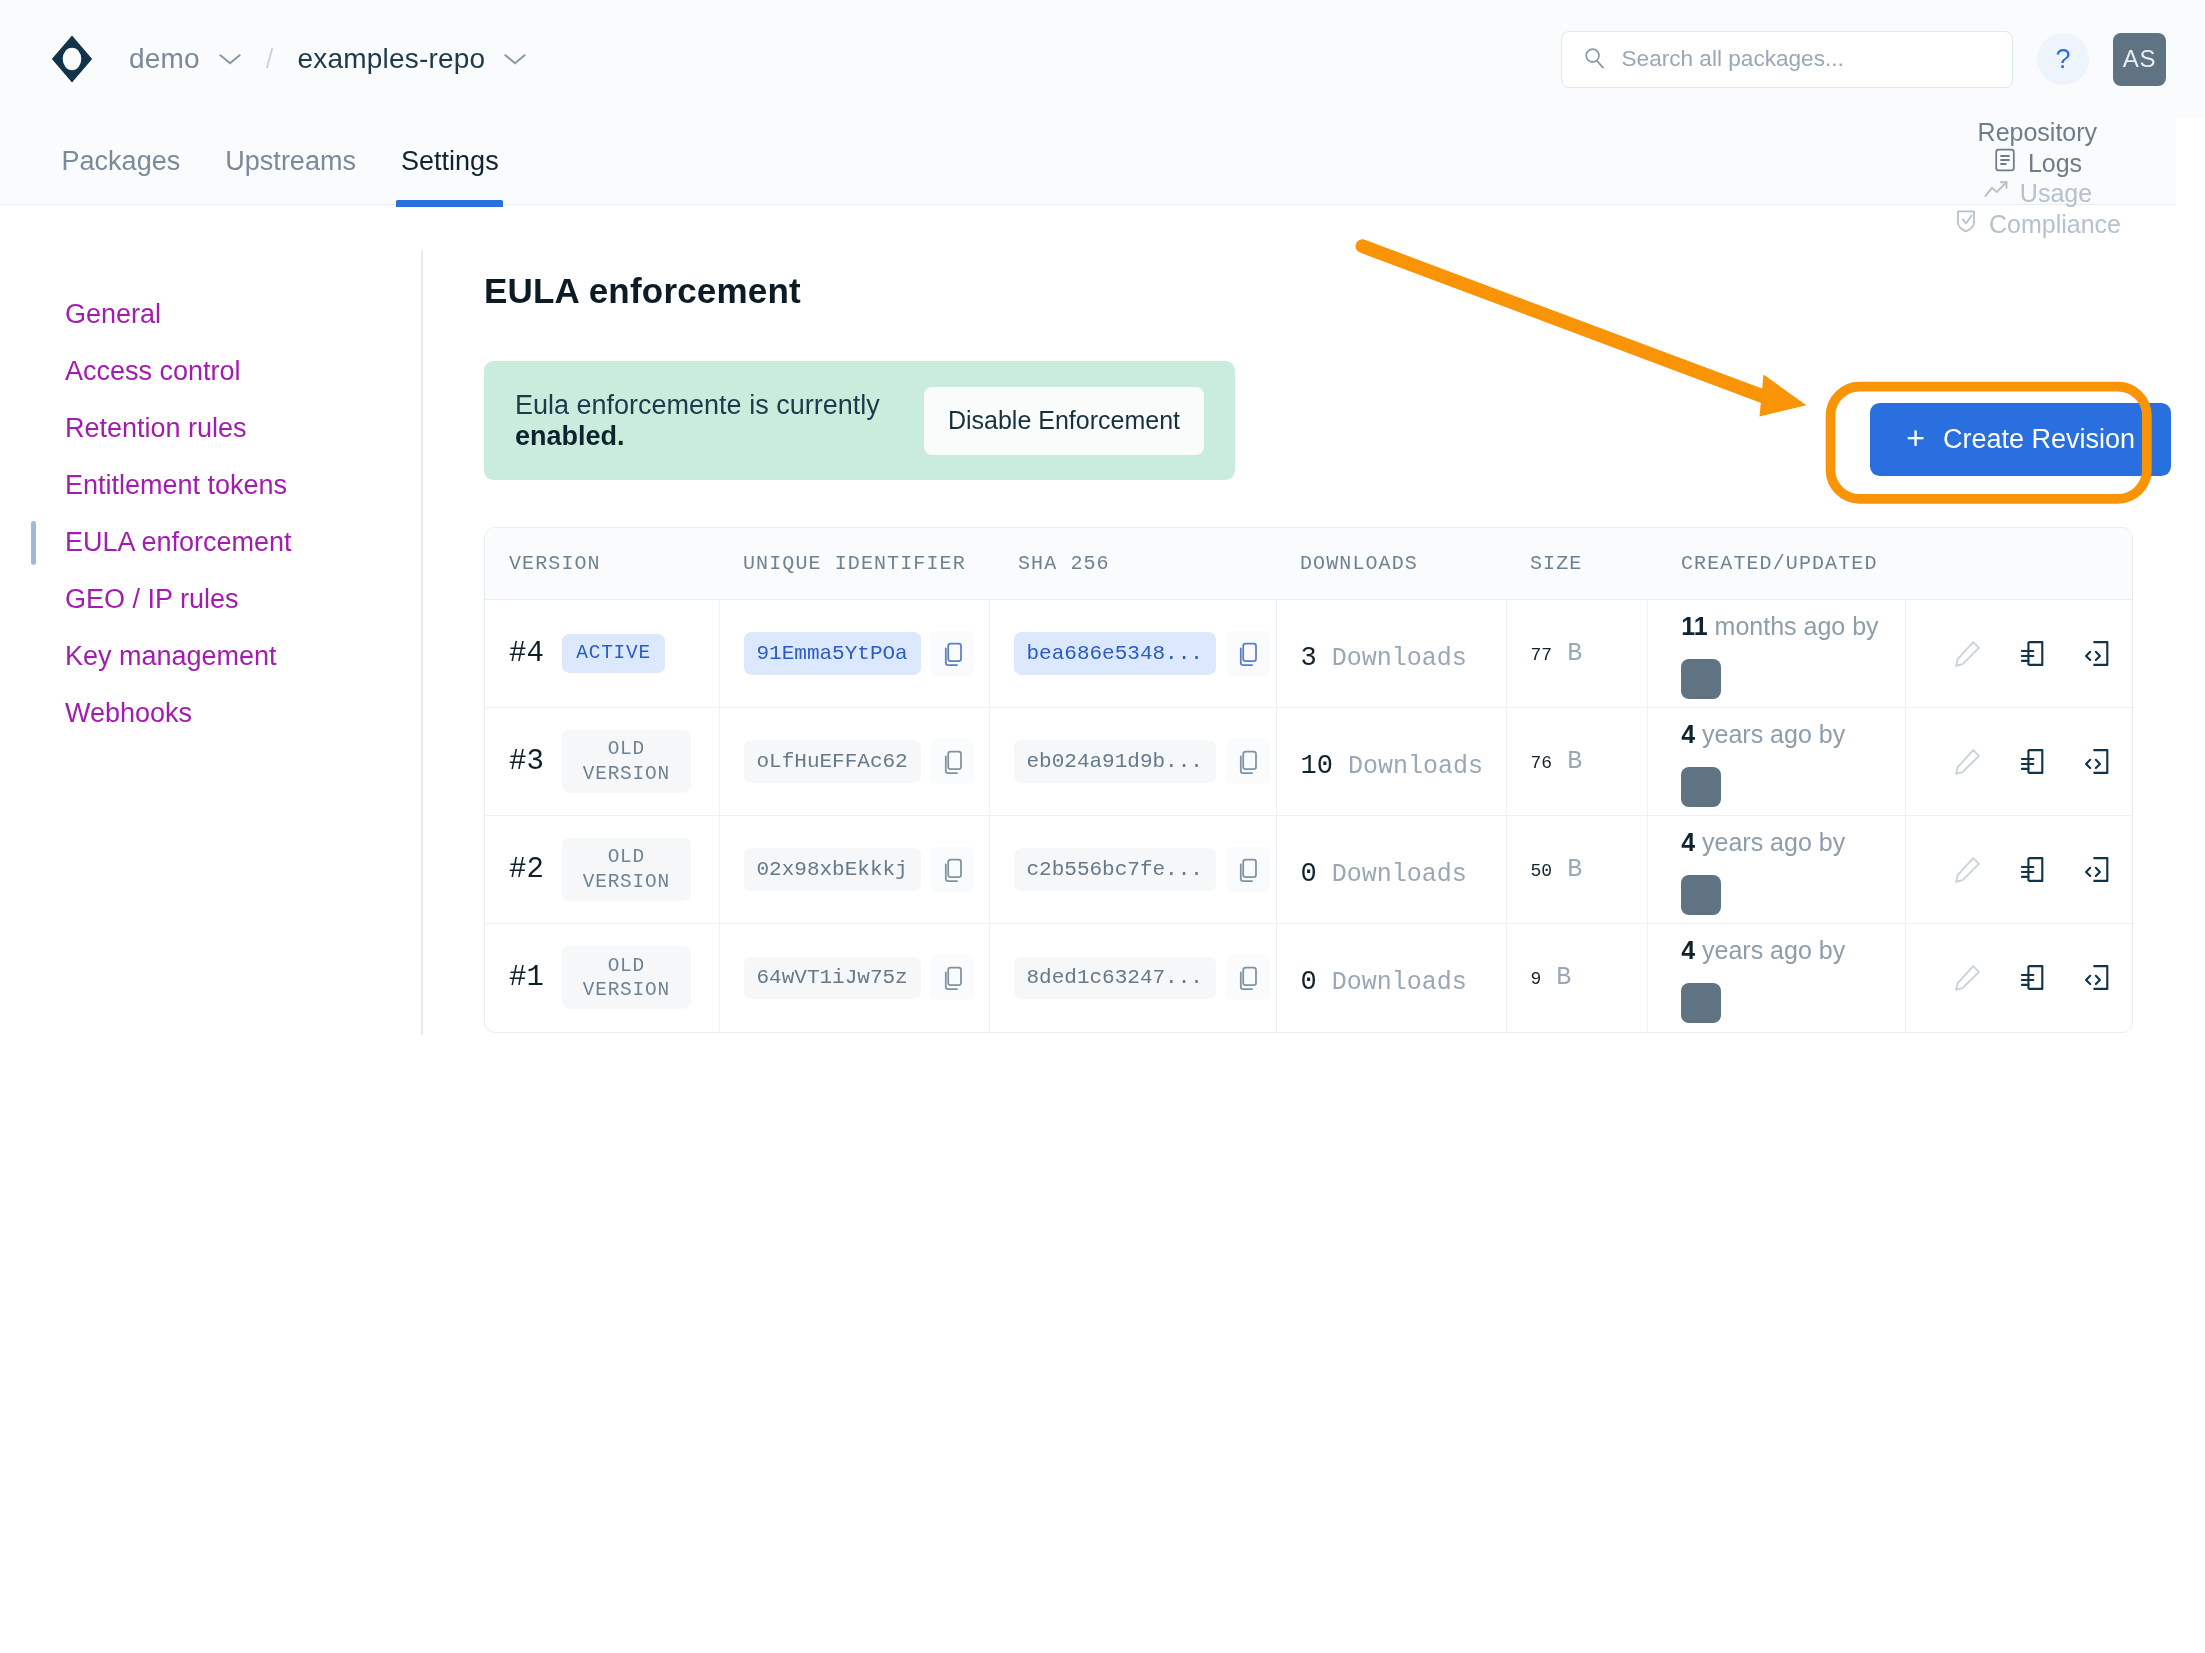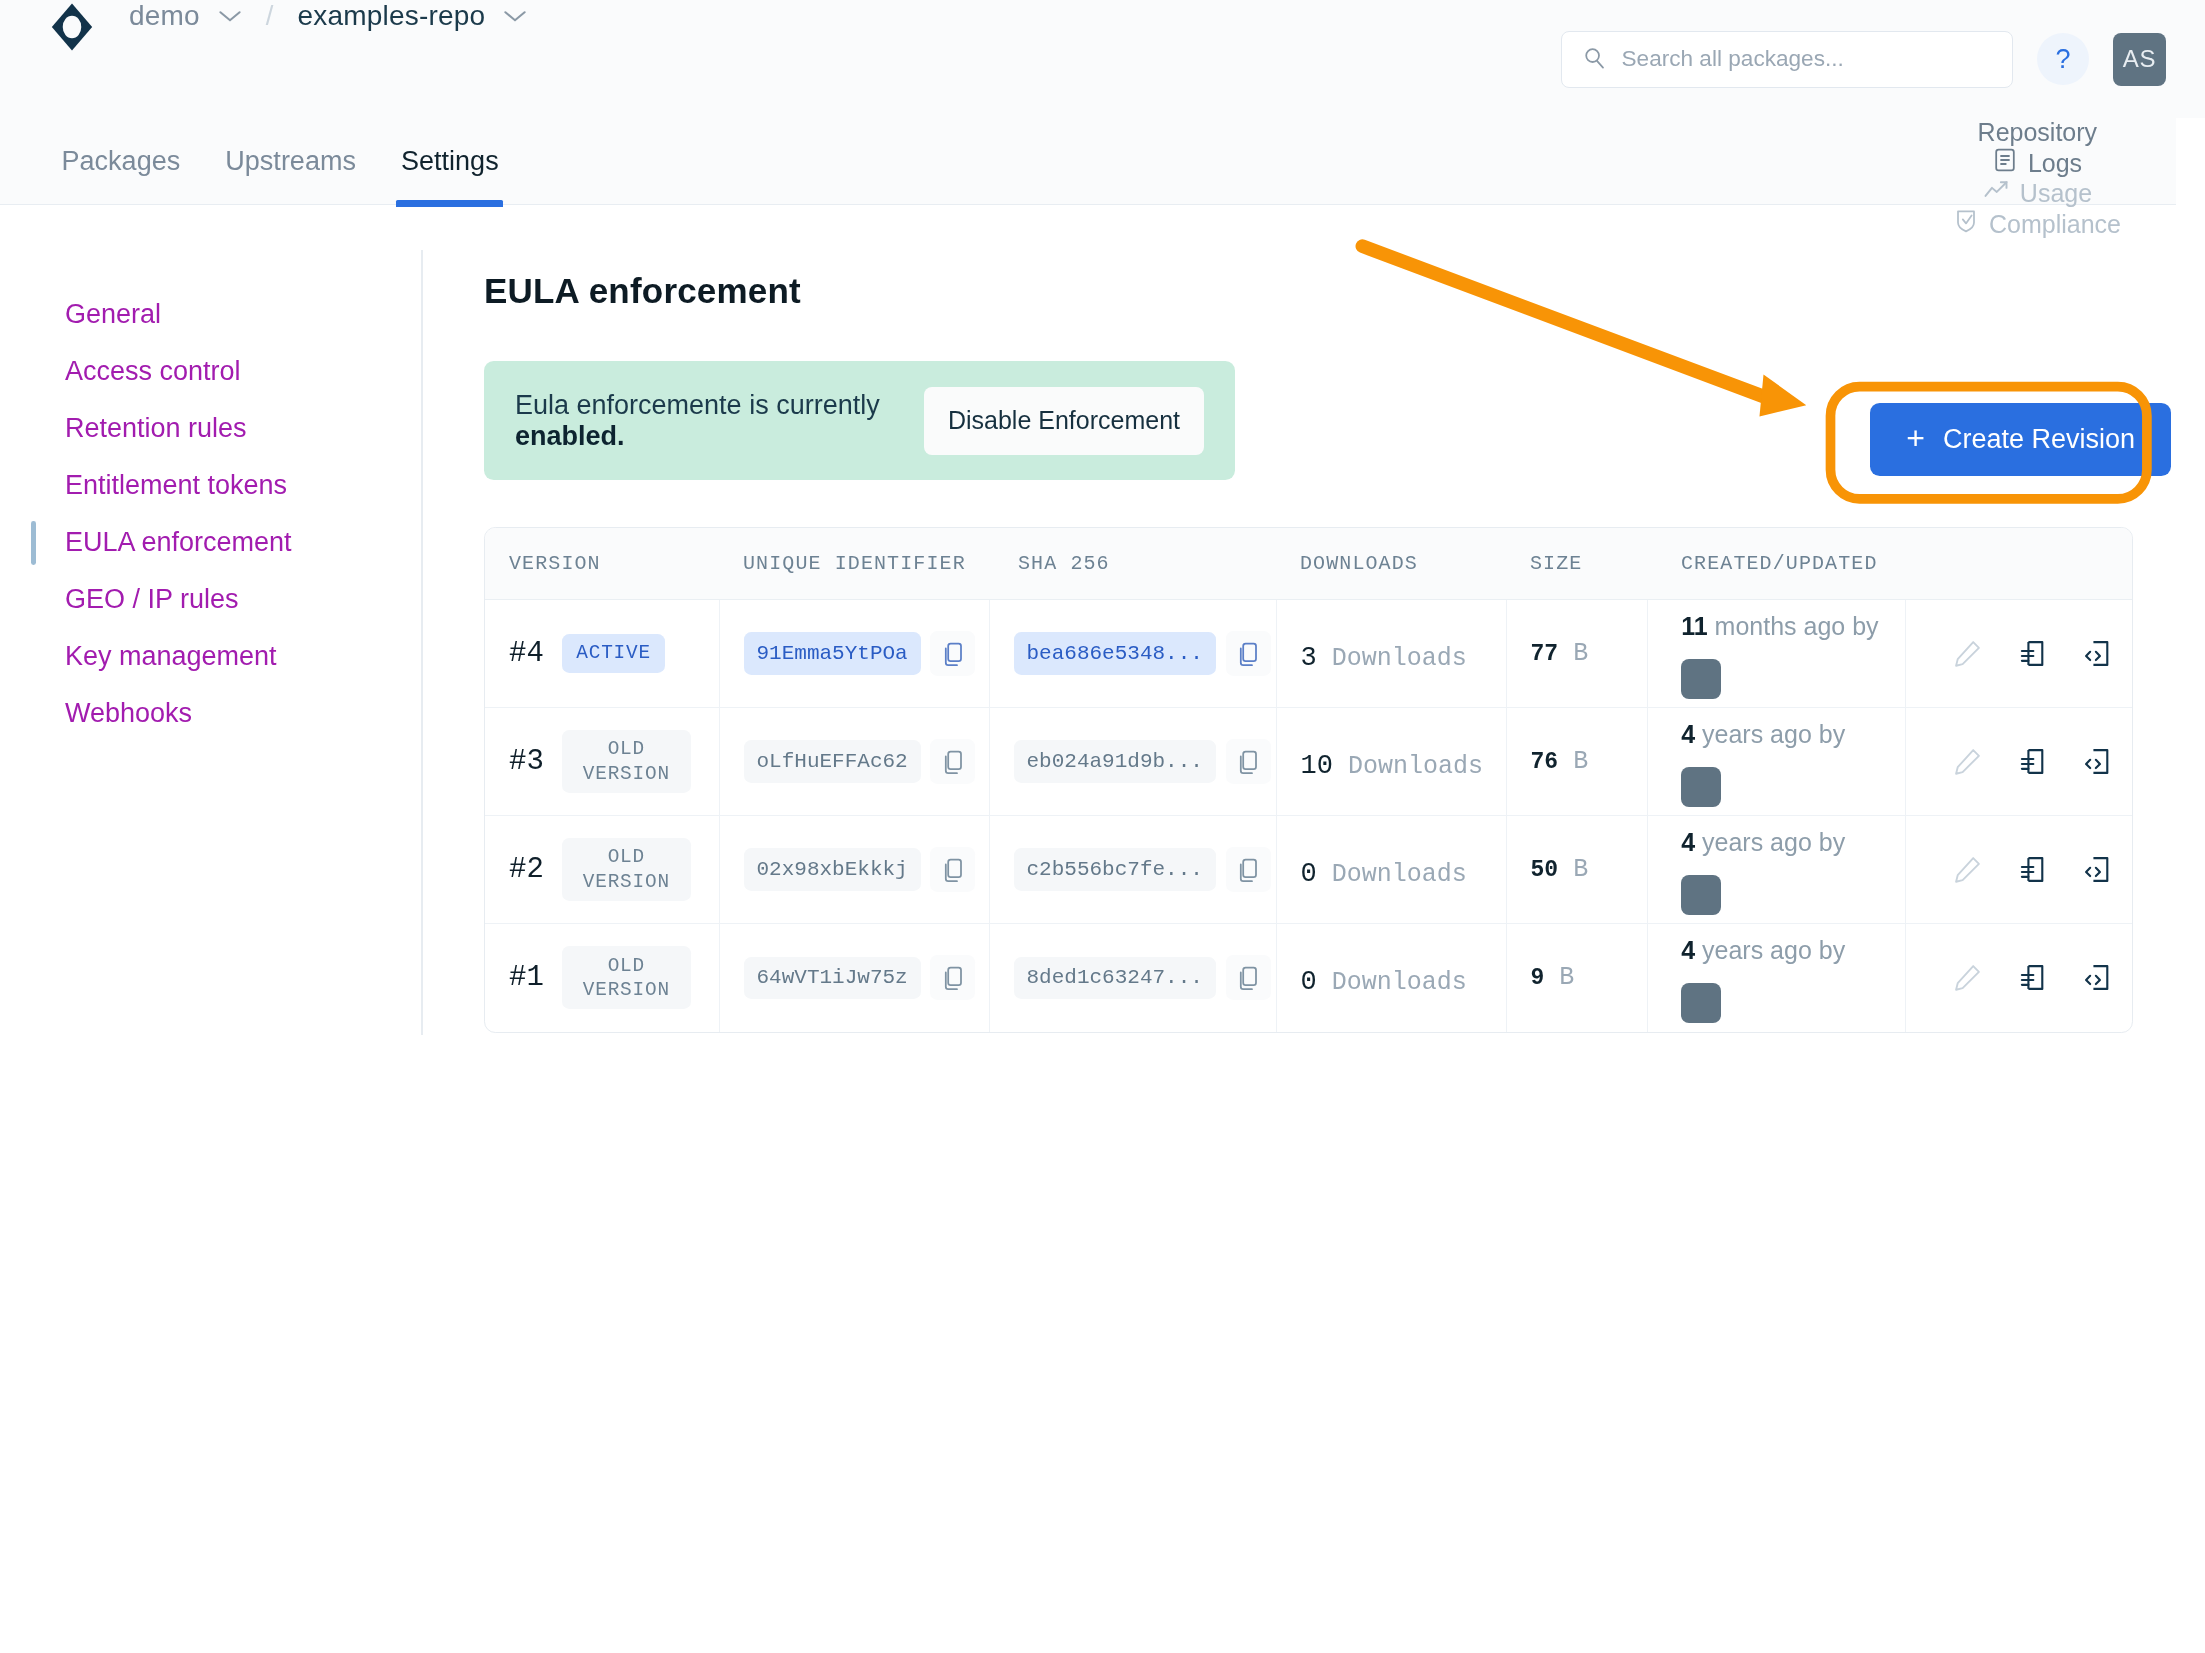--- a/index.html
+++ b/index.html
@@ -8,21 +8,21 @@
     background: #ffffff;
     font-family: "Liberation Sans", sans-serif;
     -webkit-font-smoothing: antialiased;
   }
   .page { position: relative; width: 2205px; height: 1653px; overflow: hidden; background:#fff; }
 
   
   .topbar {
     position: absolute; left: 0; top: 0; width: 2205px; height: 118px;
     background: #fafbfc;
-    display: flex; align-items: flex-start;
+    display: flex; align-items: center;
   }
   .logo-wrap { margin-left: 45px; width: 53px; height: 53px; display:flex; align-items:center; justify-content:center; }
   .crumbs { display: flex; align-items: center; margin-left: 31px; }
   .crumb-org { font-size: 28px; color: #7b8a9a; letter-spacing: 0.2px; }
   .crumb-repo { font-size: 28px; color: #1b3a4b; letter-spacing: 0.2px; }
   .chev { margin-left: 18px; display:flex; align-items:center; }
   .crumb-sep { margin: 0 24px; color: #cdd6de; font-size: 27.4px; font-weight: 300; }
 
   .top-right { position: absolute; right: 39px; top: 0; height: 118px; display: flex; align-items: center; gap: 24px; }
   .search-box {
@@ -142,21 +142,21 @@
   .chip.blue { background: #dbe8fd; color: #2a5cc4; }
   .chip.grey { background: #f5f7f9; color: #64798a; }
   .copy-btn {
     width: 45px; height: 45px; border-radius: 7.3px; background: #fafbfc; border: none; cursor: pointer;
     display:flex; align-items:center; justify-content:center;
   }
 
   .dl-cell { font-size: 25px; color: #9aa8b5; font-family: "Liberation Mono", monospace; margin-top: 9px; }
   .dl-cell b { color: #10232e; font-weight: 400; font-size: 27px; }
   .size-cell { font-size: 25px; color: #9aa8b5; font-family: "Liberation Mono", monospace; }
-  .size-cell b { color: #10232e; font-weight: 700; font-size: 23px; }
+  .size-cell b { color: #10232e; font-weight: 400; font-size: 18px; }
 
   .when-cell { display: flex; align-items: center; gap: 14.5px; flex-wrap: wrap; padding-right: 19.4px; padding-left: 9.7px; }
   .when-text { font-size: 25px; color: #8d9daa; max-width: 242px; line-height: 1.45; }
   .when-text b { color: #10232e; font-weight: 700; }
   .when-avatar { width: 40px; height: 40px; border-radius: 8px; background: #5f7382; flex: none; }
 
   .actions { display: flex; align-items: center; gap: 34px; padding-left: 22.6px; }
   .act-btn { background: none; border: none; cursor: pointer; padding: 0; display:flex; align-items:center; }
 
   

